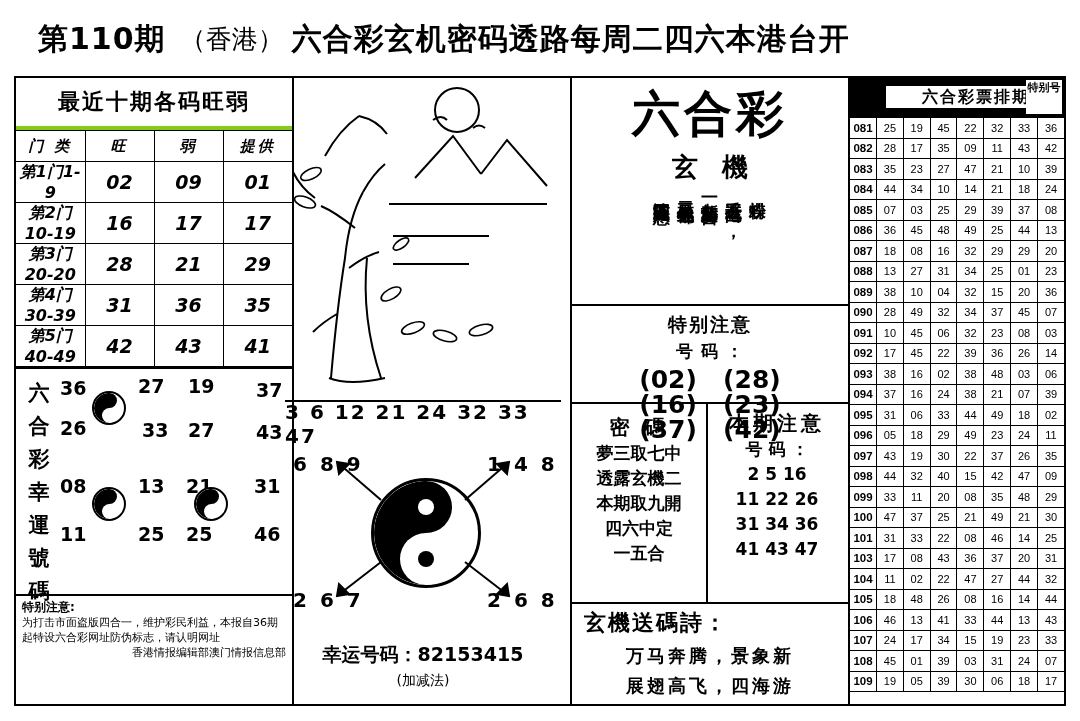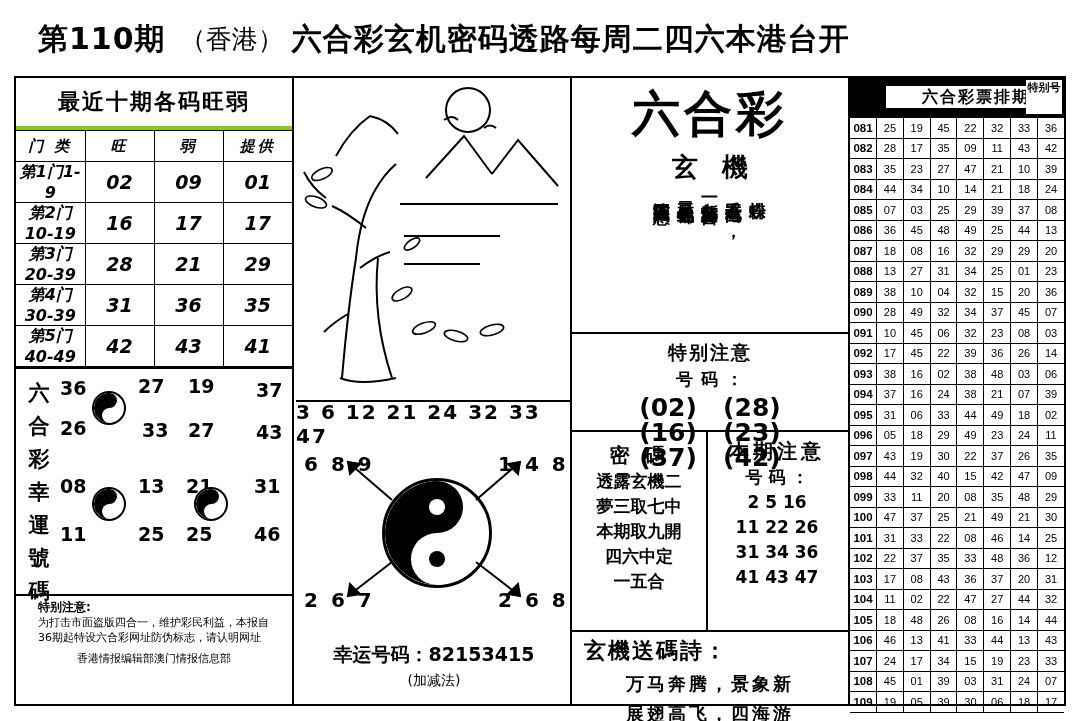--- a/index.html
+++ b/index.html
@@ -64,28 +64,28 @@
   }
   .lk{position:absolute;font-size:19px;font-weight:bold;}
   .yy{position:absolute;width:30px;height:30px;border-radius:50%;
       background:#fff;border:2px solid #000;overflow:hidden;}
   .yy:before{content:"";position:absolute;left:0;top:0;width:15px;height:30px;background:#000;border-radius:15px 0 0 15px;}
   .yy:after{content:"";position:absolute;left:8px;top:0px;width:15px;height:15px;border-radius:50%;background:#000;
             box-shadow:0 15px 0 0 #fff;}
 
   .c1-note{
     position:absolute;left:0;bottom:0;width:276px;height:110px;
-    border-top:2px solid #000;box-sizing:border-box;padding:4px 22px;
+    border-top:2px solid #000;box-sizing:border-box;padding:4px 6px;
     font-size:11px;line-height:15px;
   }
   .c1-note .nt-title{font-weight:bold;font-size:12px;}
-  .c1-note .nt-foot{display:flex;justify-content:center;margin-top:6px;font-size:11px;}
-
-  
-  .col2{position:absolute;left:280px;top:0;width:276px;height:626px;}
+  .c1-note .nt-foot{display:flex;justify-content:flex-end;font-size:11px;}
+
+  
+  .col2{position:absolute;left:269px;top:0;width:276px;height:626px;}
   .c2-pic{height:322px;border-bottom:2px solid #000;position:relative;overflow:hidden;}
   .c2-nums{
     height:44px;display:flex;align-items:center;justify-content:center;
     font-size:20px;font-weight:bold;letter-spacing:2px;
   }
   .c2-taiji{position:relative;height:200px;}
   .taiji-big{
     position:absolute;left:86px;top:32px;width:104px;height:104px;border-radius:50%;
     border:3px solid #000;background:#fff;overflow:hidden;
   }
@@ -113,21 +113,21 @@
     font-size:26px;font-weight:bold;letter-spacing:24px;padding-left:24px;
   }
   .c3-poem{
     height:120px;display:flex;flex-direction:row-reverse;justify-content:center;
     gap:4px;padding-top:4px;box-sizing:border-box;
   }
   .pcol{writing-mode:vertical-rl;text-orientation:upright;font-size:17px;
         line-height:20px;letter-spacing:1px;font-weight:bold;height:112px;}
   .c3-notice{
     border-top:2px solid #000;height:98px;box-sizing:border-box;
-    padding-top:6px;text-align:center;margin-top:28px;
+    padding-top:6px;text-align:center;
   }
   .c3-notice .nh{font-size:19px;font-weight:bold;letter-spacing:2px;}
   .c3-notice .nn{font-size:17px;font-weight:bold;letter-spacing:1px;margin-top:2px;}
   .pairs{margin-top:4px;font-size:25px;font-weight:bold;line-height:25px;}
   .c3-mid{border-top:2px solid #000;display:flex;height:198px;}
   .c3-mid .left{width:136px;border-right:2px solid #000;text-align:center;padding-top:10px;box-sizing:border-box;}
   .c3-mid .right{width:138px;text-align:center;padding-top:6px;box-sizing:border-box;}
   .mm-title{font-size:20px;font-weight:bold;letter-spacing:4px;}
   .mm-line{font-size:17px;font-weight:bold;line-height:25px;}
   .c3-bottom{border-top:2px solid #000;height:100px;box-sizing:border-box;padding-top:4px;}
@@ -188,21 +188,21 @@
           <td>09</td>
           <td>01</td>
         </tr>
         <tr>
           <td class="lbl">第2门10-19</td>
           <td>16</td>
           <td>17</td>
           <td>17</td>
         </tr>
         <tr>
-          <td class="lbl">第3门20-39</td>
+          <td class="lbl">第3门20-20</td>
           <td>28</td>
           <td>21</td>
           <td>29</td>
         </tr>
         <tr>
           <td class="lbl">第4门30-39</td>
           <td>31</td>
           <td>36</td>
           <td>35</td>
         </tr>
@@ -341,22 +341,22 @@
         <div class="pairs">
           <div><span>(02)</span>&nbsp;&nbsp;&nbsp;<span>(28)</span></div>
           <div><span>(16)</span>&nbsp;&nbsp;&nbsp;<span>(23)</span></div>
           <div><span>(37)</span>&nbsp;&nbsp;&nbsp;<span>(42)</span></div>
         </div>
       </div>
 
       <div class="c3-mid">
         <div class="left">
           <div class="mm-title">密 碼</div>
+          <div class="mm-line">夢三取七中</div>
           <div class="mm-line">透露玄機二</div>
-          <div class="mm-line">夢三取七中</div>
           <div class="mm-line">本期取九開</div>
           <div class="mm-line">四六中定</div>
           <div class="mm-line">一五合</div>
         </div>
         <div class="right">
           <div class="mm-title">本期注意</div>
           <div class="mm-line">号 码 ：</div>
           <div class="mm-line">2   5   16</div>
           <div class="mm-line">11  22  26</div>
           <div class="mm-line">31  34  36</div>
@@ -582,30 +582,20 @@
               <td class="iss">101</td>
               <td>31</td>
               <td>33</td>
               <td>22</td>
               <td>08</td>
               <td>46</td>
               <td>14</td>
               <td class="sp">25</td>
             </tr>
         <tr>
-              <td class="iss">102</td>
-              <td>22</td>
-              <td>37</td>
-              <td>35</td>
-              <td>33</td>
-              <td>48</td>
-              <td>36</td>
-              <td class="sp">12</td>
-            </tr>
-        <tr>
               <td class="iss">103</td>
               <td>17</td>
               <td>08</td>
               <td>43</td>
               <td>36</td>
               <td>37</td>
               <td>20</td>
               <td class="sp">31</td>
             </tr>
         <tr>

